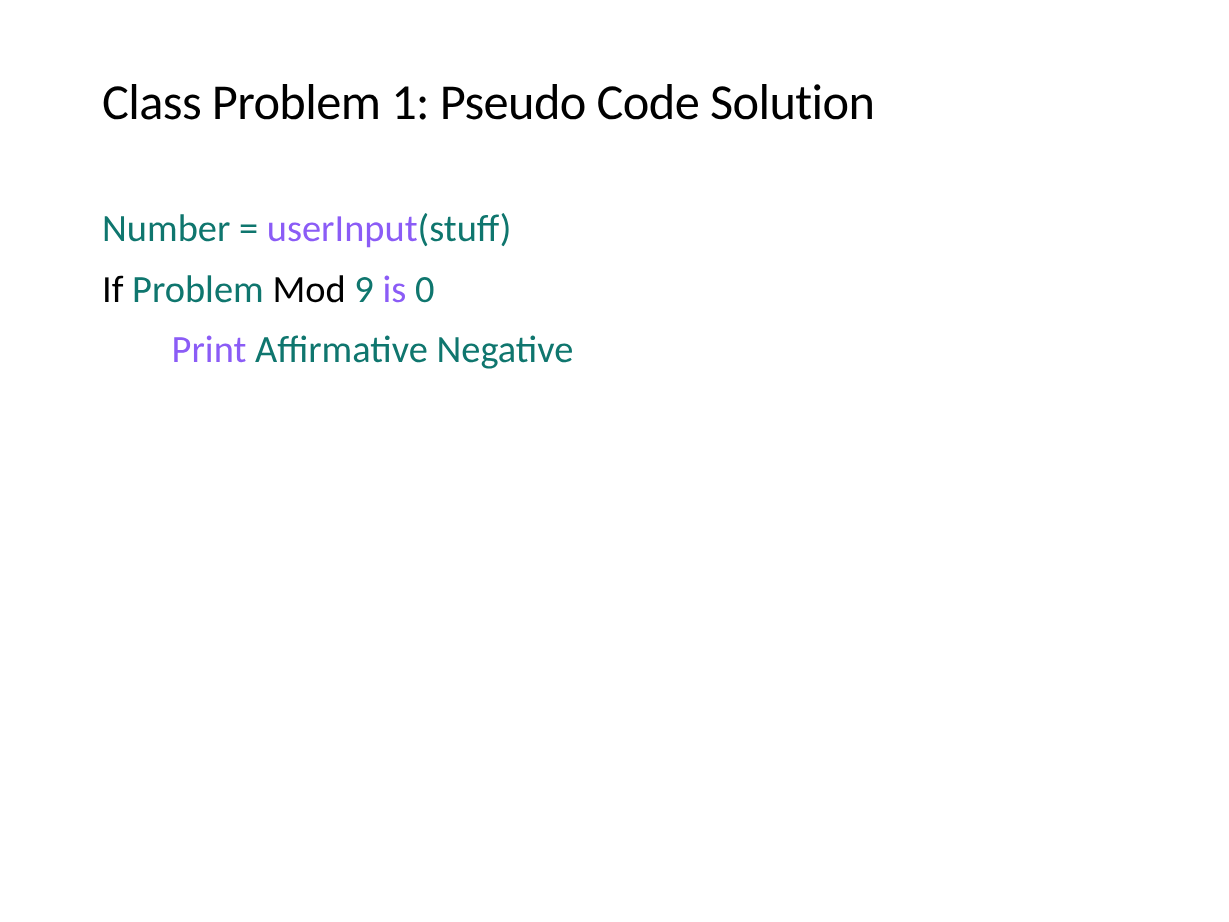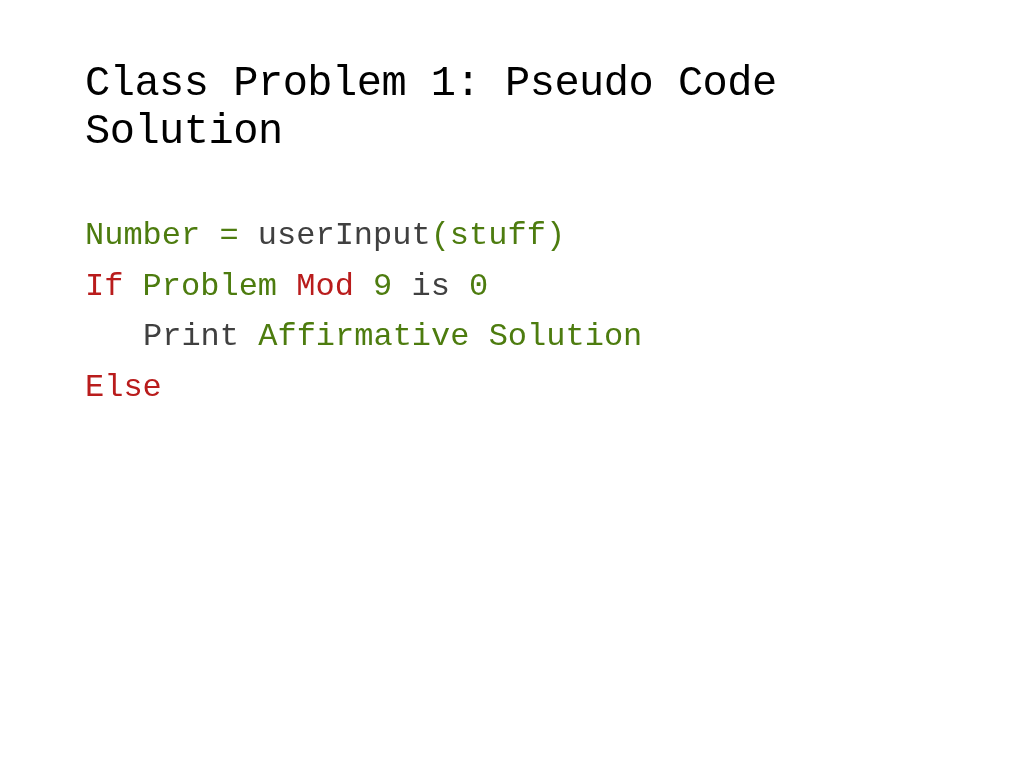--- a/index.html
+++ b/index.html
@@ -1,19 +1,18 @@
 <!DOCTYPE html>
 <html><head>
   <meta charset="utf-8">
   <style>
     * {
       margin: 0;
       padding: 0;
       box-sizing: border-box;
-      font-family: Liberation Mono, monospace;
     }
     body {
       width: 1024px;
       height: 768px;
       background: #ffffff;
       font-family: Calibri, 'Segoe UI', Arial, sans-serif;
       padding: 60px 85px 0 85px;
       overflow: hidden;
     }
     .slide-title {
@@ -28,40 +27,37 @@
       line-height: 1.58;
       color: #000000;
     }
     .code-line {
       display: block;
     }
     .indent {
       padding-left: 58px;
     }
     .kw-blue {
-      color: #b91c1c;
+      color: #000000;
     }
     .kw-red {
-      color: #404040;
+      color: #8b5cf6;
     }
     .txt-black {
-      color: #4d7c0f;
+      color: #0f766e;
     }
   </style>
 </head>
 <body>
 
 <h1 class="slide-title">Class Problem 1: Pseudo Code Solution</h1>
 
 <div class="code-body">
   <div class="code-line">
     <span class="txt-black">Number = </span><span class="kw-red">userInput</span><span class="txt-black">(stuff)</span>
   </div>
   <div class="code-line">
     <span class="kw-blue">If</span><span class="txt-black"> Problem </span><span class="kw-blue">Mod</span><span class="txt-black"> 9 </span><span class="kw-red">is</span><span class="txt-black"> 0</span>
   </div>
   <div class="code-line indent">
-    <span class="kw-red">Print</span><span class="txt-black">  Affirmative Solution</span>
-  </div>
-  <div class="code-line">
-    <span class="kw-blue">Else</span>
+    <span class="kw-red">Print</span><span class="txt-black">  Affirmative Negative</span>
   </div>
 </div>
 
 </body></html>

